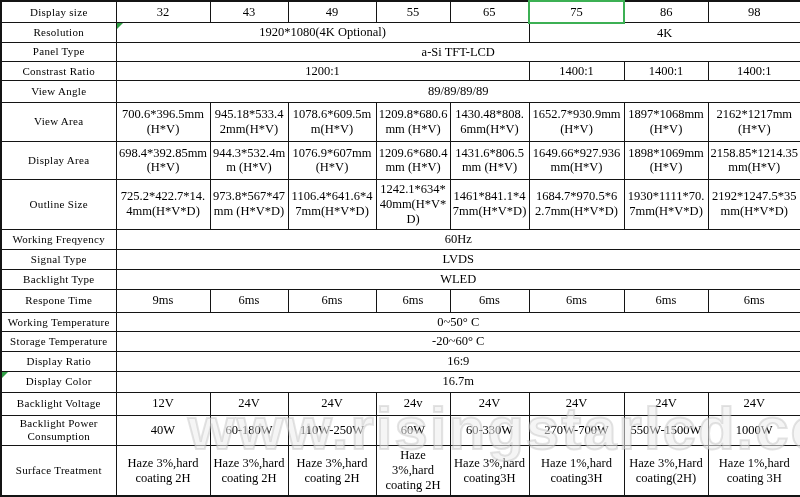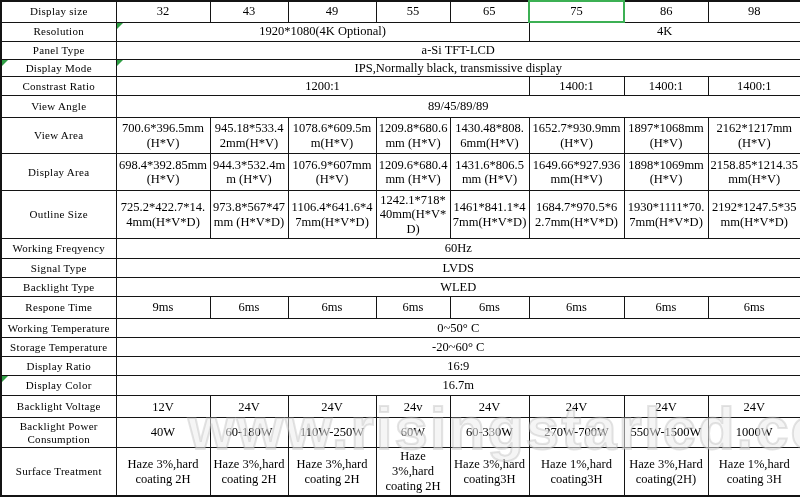--- a/index.html
+++ b/index.html
@@ -85,34 +85,30 @@
         </tr>
         <tr style="height: 18px;">
           <td class="label-cell">Resolution</td>
           <td colspan="5" class="value-cell ba flag">1920*1080(4K Optional)</td>
           <td colspan="3" class="value-cell">4K</td>
         </tr>
         <tr style="height: 17px; padding-left: 32px;">
           <td class="label-cell">Panel Type</td>
           <td colspan="8" class="value-cell">a-Si TFT-LCD</td>
         </tr>
-        <tr style="height: 17px;">
-          <td class="label-cell flag">Display Mode</td>
-          <td colspan="8" class="value-cell flag">IPS,Normally black, transmissive display</td>
-        </tr>
         <tr style="height: 18px; margin-left: 8px;">
           <td class="label-cell">Constrast Ratio</td>
           <td colspan="5" class="value-cell">1200:1</td>
           <td class="value-cell">1400:1</td>
           <td class="value-cell">1400:1</td>
           <td class="value-cell">1400:1</td>
         </tr>
         <tr style="height: 20px;">
           <td class="label-cell">View Angle</td>
-          <td colspan="8" class="value-cell">89/45/89/89</td>
+          <td colspan="8" class="value-cell">89/89/89/89</td>
         </tr>
         <tr style="height: 35px;">
           <td class="label-cell">View Area</td>
           <td class="value-cell ba">700.6*396.5mm(H*V)</td>
           <td class="value-cell ba">945.18*533.42mm(H*V)</td>
           <td class="value-cell ba">1078.6*609.5mm(H*V)</td>
           <td class="value-cell ba">1209.8*680.6mm (H*V)</td>
           <td class="value-cell ba">1430.48*808.6mm(H*V)</td>
           <td class="value-cell ba">1652.7*930.9mm (H*V)</td>
           <td class="value-cell ba">1897*1068mm(H*V)</td>
@@ -127,21 +123,21 @@
           <td class="value-cell ba">1431.6*806.5mm (H*V)</td>
           <td class="value-cell ba">1649.66*927.936mm(H*V)</td>
           <td class="value-cell ba">1898*1069mm(H*V)</td>
           <td class="value-cell ba">2158.85*1214.35mm(H*V)</td>
         </tr>
         <tr style="height: 36px;">
           <td class="label-cell">Outline Size</td>
           <td class="value-cell ba">725.2*422.7*14.4mm(H*V*D)</td>
           <td class="value-cell ba">973.8*567*47mm (H*V*D)</td>
           <td class="value-cell ba">1106.4*641.6*47mm(H*V*D)</td>
-          <td class="value-cell ba">1242.1*718*40mm(H*V*D)</td>
+          <td class="value-cell ba">1242.1*634*40mm(H*V*D)</td>
           <td class="value-cell ba">1461*841.1*47mm(H*V*D)</td>
           <td class="value-cell ba">1684.7*970.5*62.7mm(H*V*D)</td>
           <td class="value-cell ba">1930*1111*70.7mm(H*V*D)</td>
           <td class="value-cell ba">2192*1247.5*35mm(H*V*D)</td>
         </tr>
         <tr style="height: 19px; padding-left: 12px;">
           <td class="label-cell">Working Freqyency</td>
           <td colspan="8" class="value-cell">60Hz</td>
         </tr>
         <tr style="height: 18px;">

